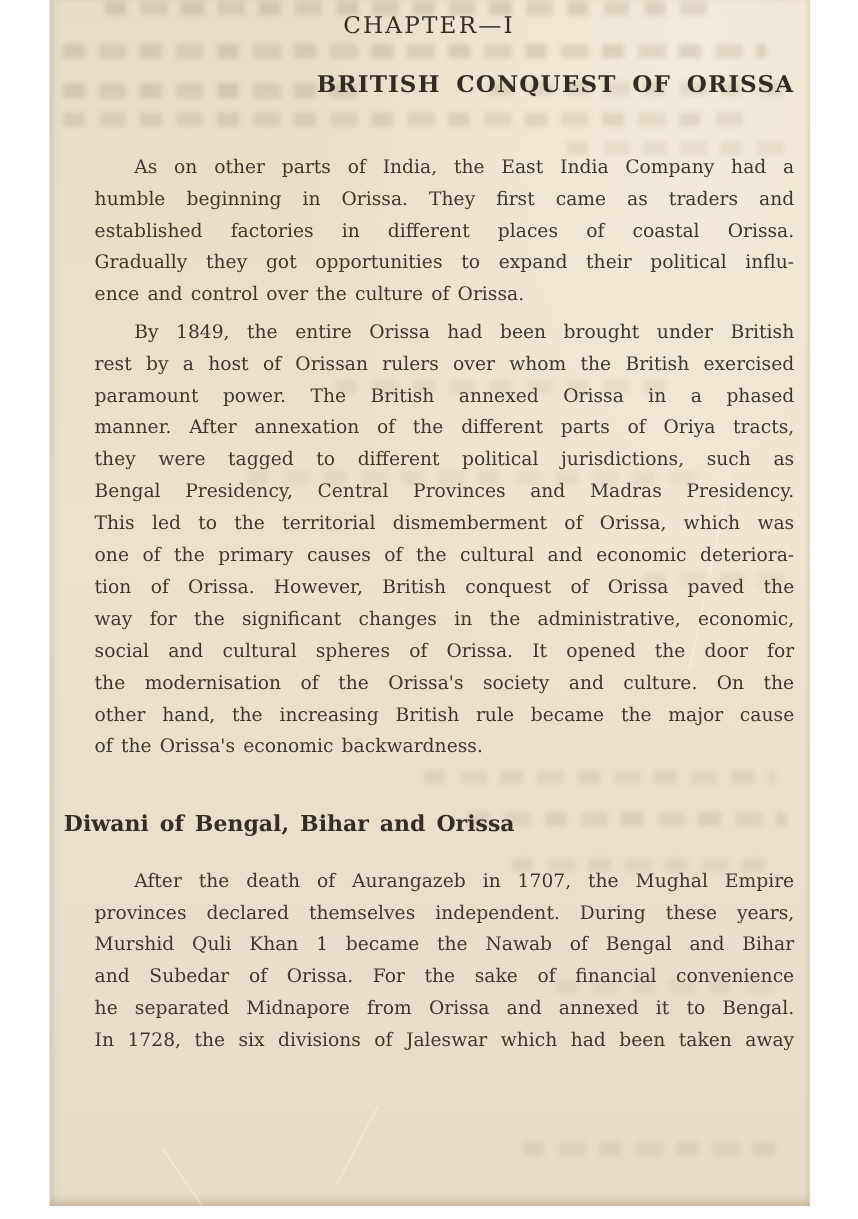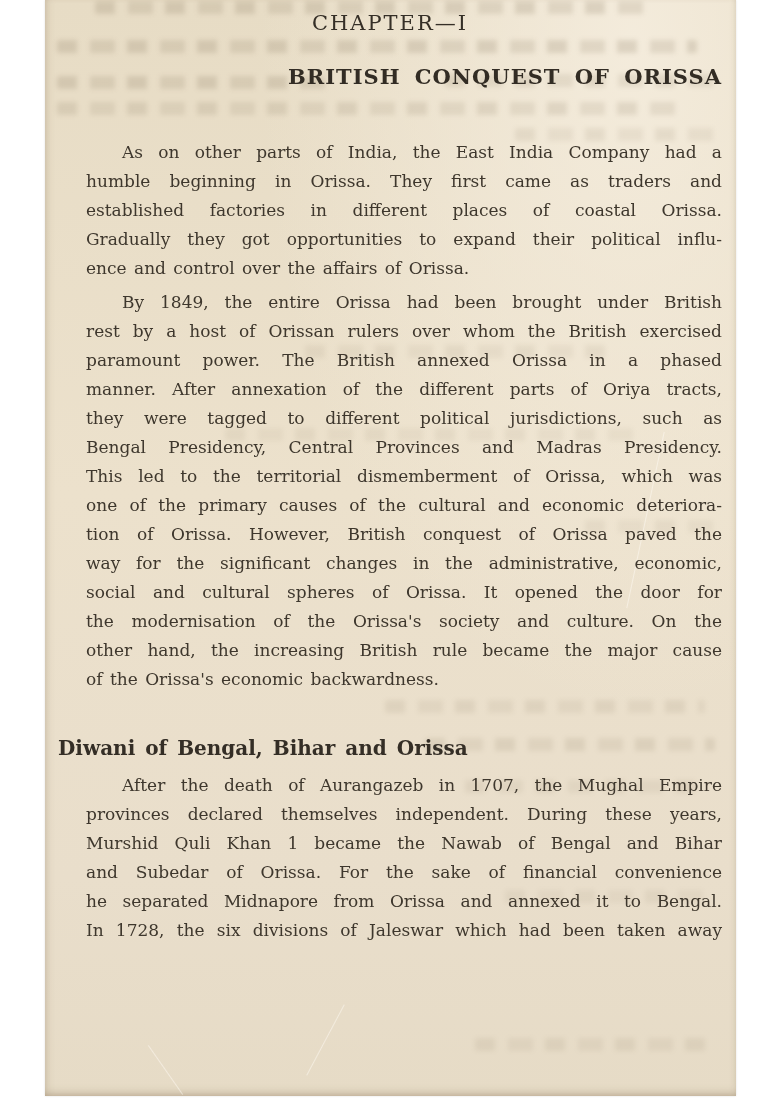--- a/index.html
+++ b/index.html
@@ -60,21 +60,21 @@
     color:#3e372d;
     margin-left:28px;
   }
   .line.first{text-indent:36px;}
   .line.last{text-align-last:left;}
   .section-heading{
     font-size:20px;
     line-height:29px;
     font-weight:700;
     margin-top:40px;
-    margin-bottom:8px;
+    margin-bottom:24px;
     color:#342e26;
     word-spacing:3px;
   }
   
   .ghost{
     position:absolute;
     height:13px;
     border-radius:2px;
     background:repeating-linear-gradient(90deg,
       rgba(133,117,92,.55) 0px, rgba(133,117,92,.55) 20px,
@@ -118,21 +118,21 @@
 
   <div class="page-content">
     <div class="chapter-title">CHAPTER—I</div>
     <div class="main-title">BRITISH CONQUEST OF ORISSA</div>
     <div class="page-body">
         <div class="paragraph">
           <div class="line first">As on other parts of India, the East India Company had a</div>
           <div class="line">humble beginning in Orissa.  They first came as traders and</div>
           <div class="line">established factories in different places of coastal Orissa.</div>
           <div class="line">Gradually they got opportunities to expand their political influ-</div>
-          <div class="line last">ence and control over the affairs of Orissa.</div>
+          <div class="line last">ence and control over the culture of Orissa.</div>
         </div>
         <div class="paragraph">
           <div class="line first">By 1849, the entire Orissa had been brought under British</div>
           <div class="line">rest by a host of Orissan rulers over whom the British exercised</div>
           <div class="line">paramount power.  The British annexed Orissa in a phased</div>
           <div class="line">manner.  After annexation of the different parts of Oriya tracts,</div>
           <div class="line">they were tagged to different political jurisdictions, such as</div>
           <div class="line">Bengal Presidency, Central Provinces and Madras Presidency.</div>
           <div class="line">This led to the territorial dismemberment of Orissa, which was</div>
           <div class="line">one of the primary causes of the cultural and economic deteriora-</div>

